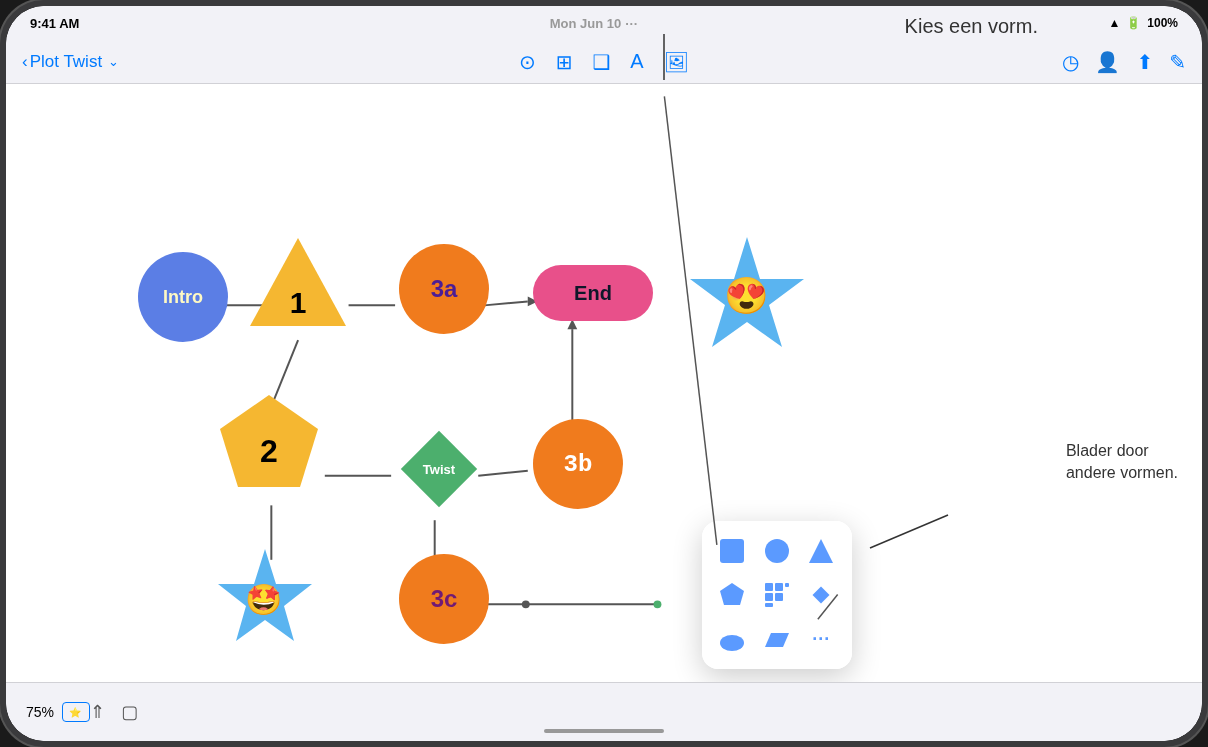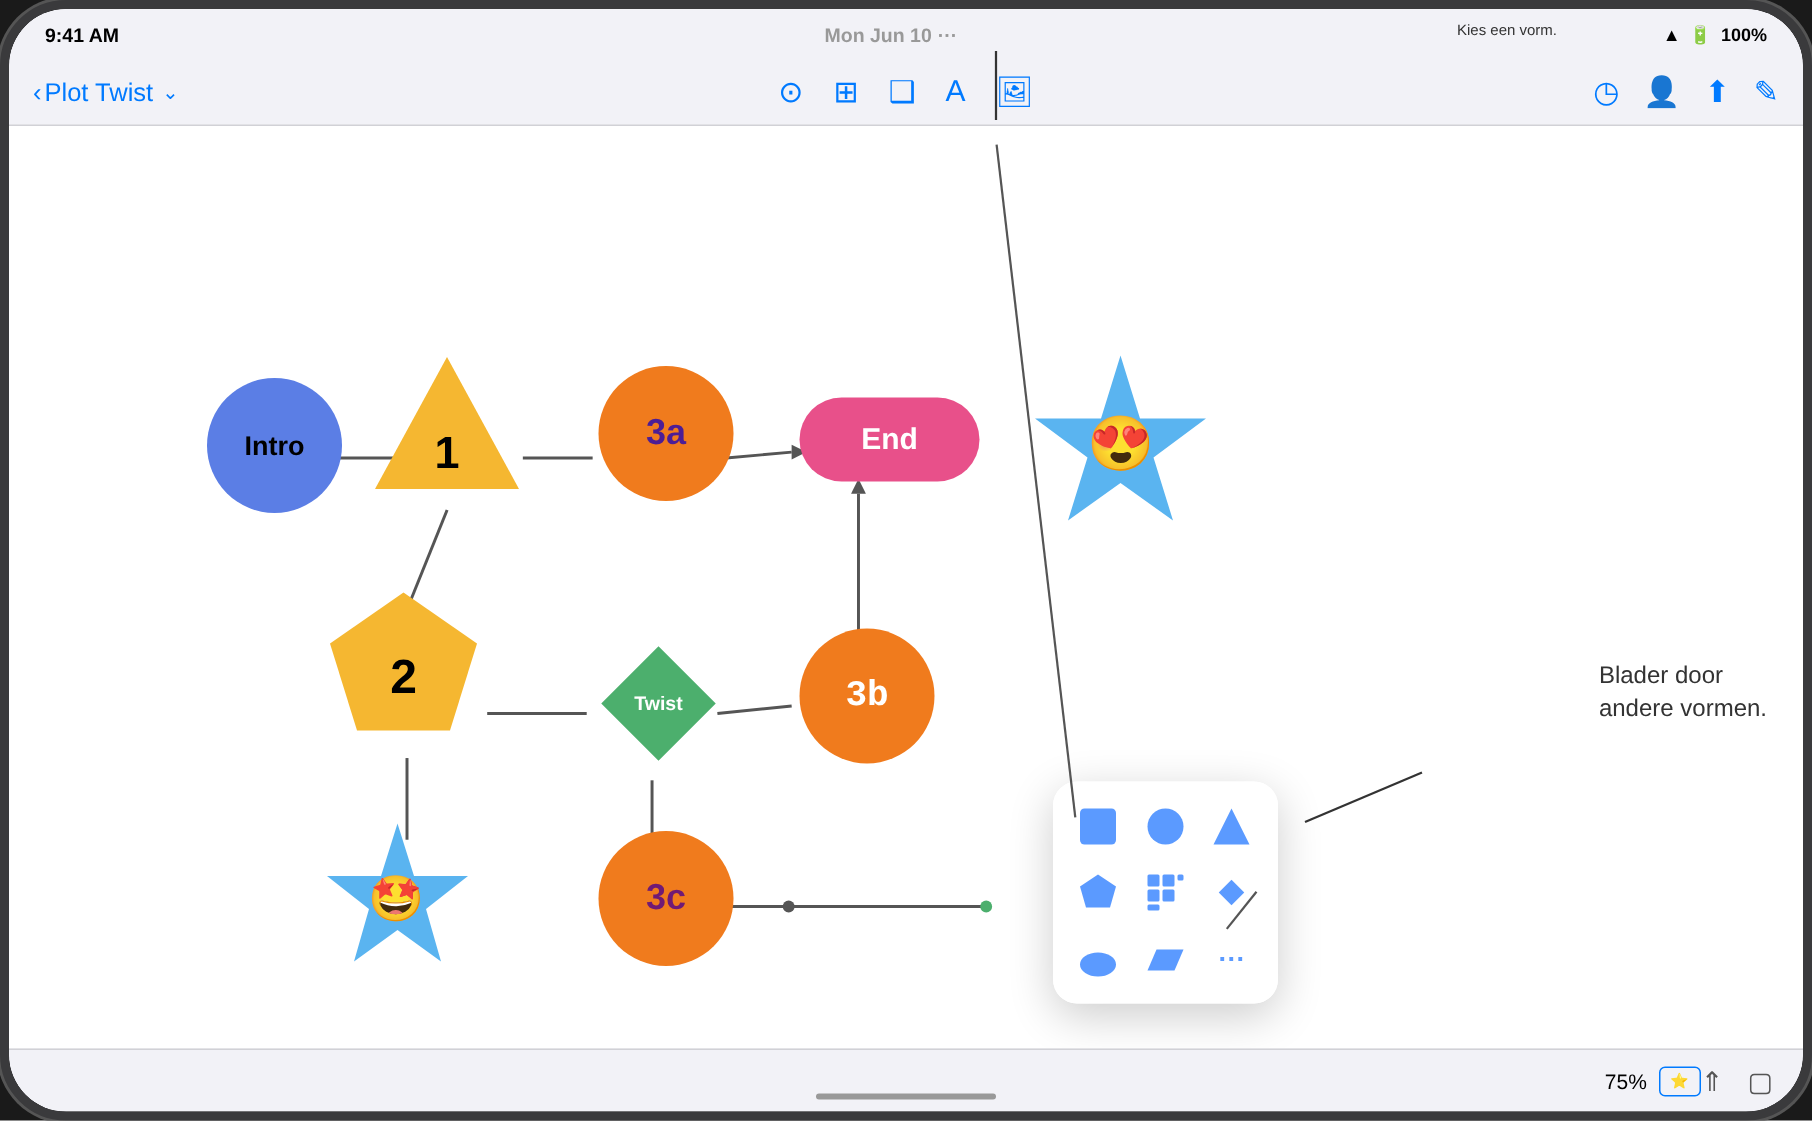--- a/index.html
+++ b/index.html
@@ -143,21 +143,21 @@
       justify-content: center;
       font-weight: 800;
     }
 
     
     .node-intro {
       width: 90px;
       height: 90px;
       border-radius: 50%;
       background: #5b7ee5;
-      color: #000000;
+      color: #fef9c3;
       font-size: 18px;
       font-weight: 700;
       top: 168px;
       left: 132px;
       align-items: center;
     }
 
     
     .node-1 {
       top: 148px;
@@ -186,21 +186,21 @@
       top: 160px;
       left: 393px;
     }
 
     
     .node-end {
       width: 120px;
       height: 56px;
       border-radius: 28px;
       background: #e8508a;
-      color: #ffffff;
+      color: #0f172a;
       font-size: 20px;
       font-weight: 700;
       top: 181px;
       left: 527px;
     }
 
     
     .node-twist {
       top: 340px;
       left: 388px;
@@ -274,26 +274,26 @@
       justify-content: center;
       cursor: pointer;
     }
 
     
     .bottom-bar {
       position: absolute;
       bottom: 0;
       left: 0;
       right: 0;
-      height: 42px;
+      height: 59px;
       background: #f2f2f7;
       border-top: 1px solid #d1d1d6;
       display: flex;
       align-items: center;
-      justify-content: flex-end;
+      justify-content: flex-start;
       padding: 0 20px;
     }
 
     .zoom-indicator {
       display: flex;
       align-items: center;
       gap: 8px;
       color: #000;
       font-size: 14px;
     }
@@ -313,21 +313,21 @@
       gap: 16px;
       color: #555;
       font-size: 20px;
     }
 
     
     .annotation-top {
       position: absolute;
       top: 15px;
       right: 170px;
-      font-size: 10px;
+      font-size: 20px;
       color: #333;
       white-space: nowrap;
       pointer-events: none;
     }
 
     .annotation-right {
       position: absolute;
       top: 440px;
       right: 30px;
       font-size: 16px;

